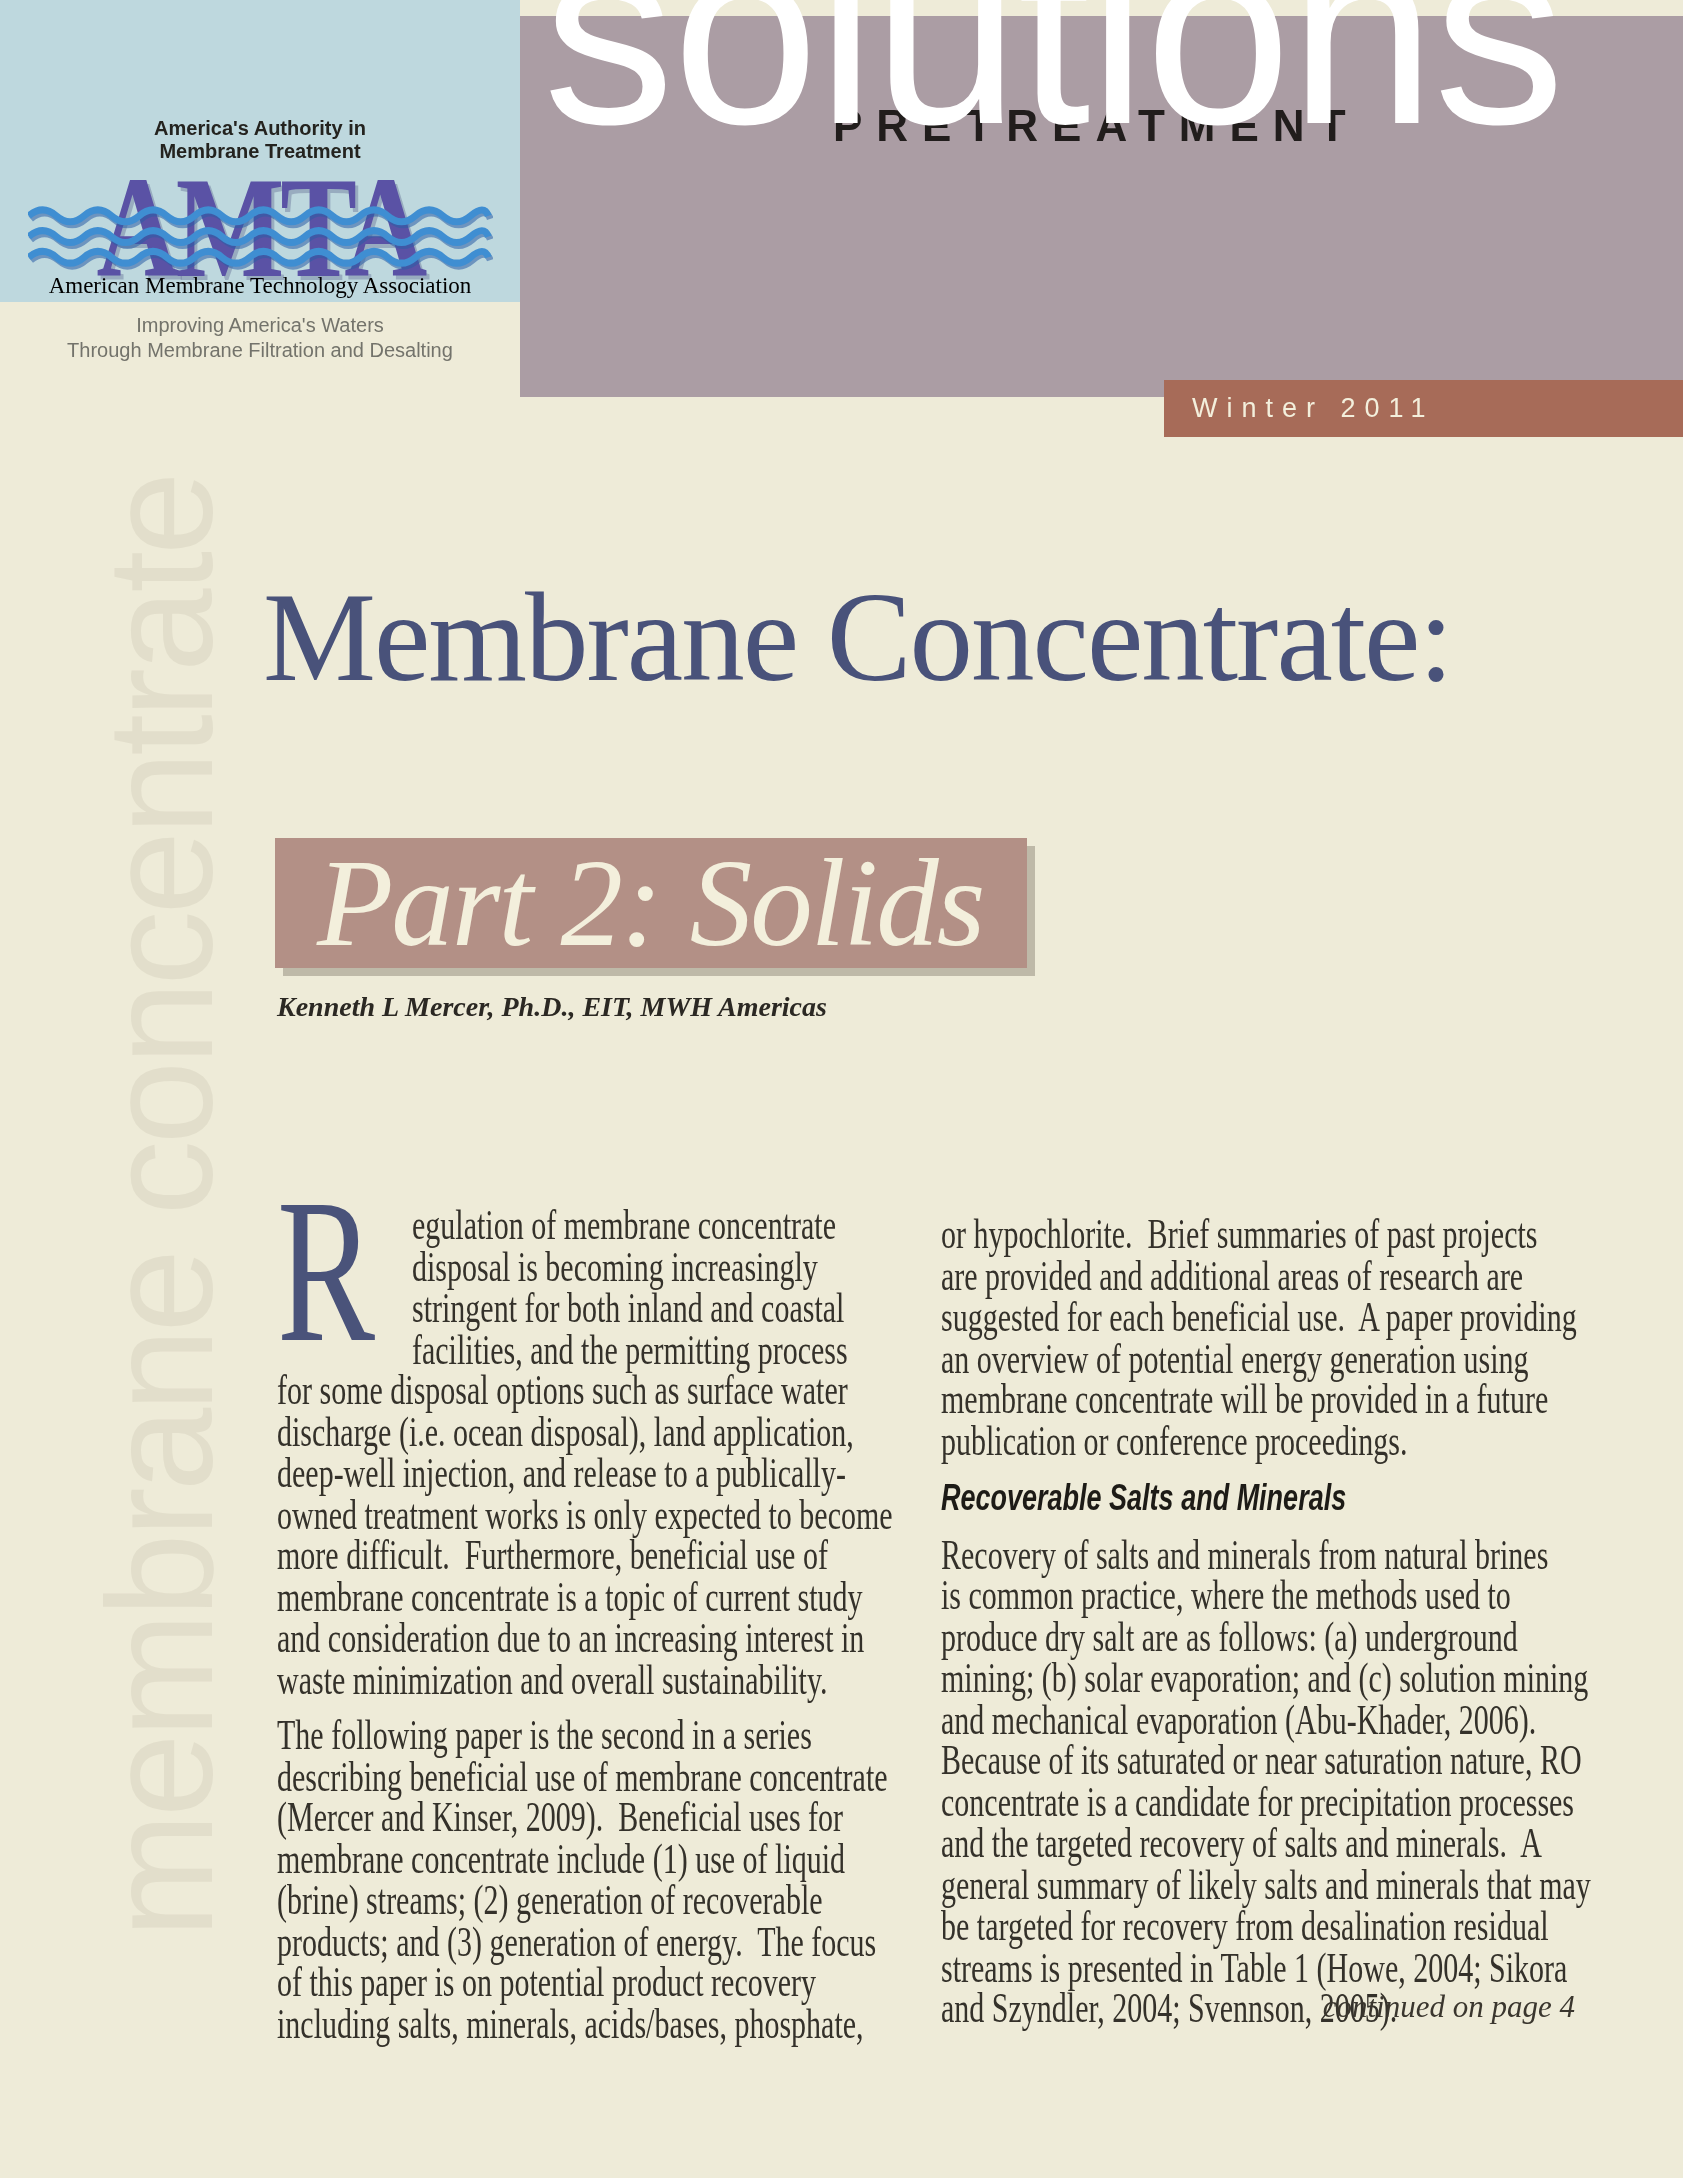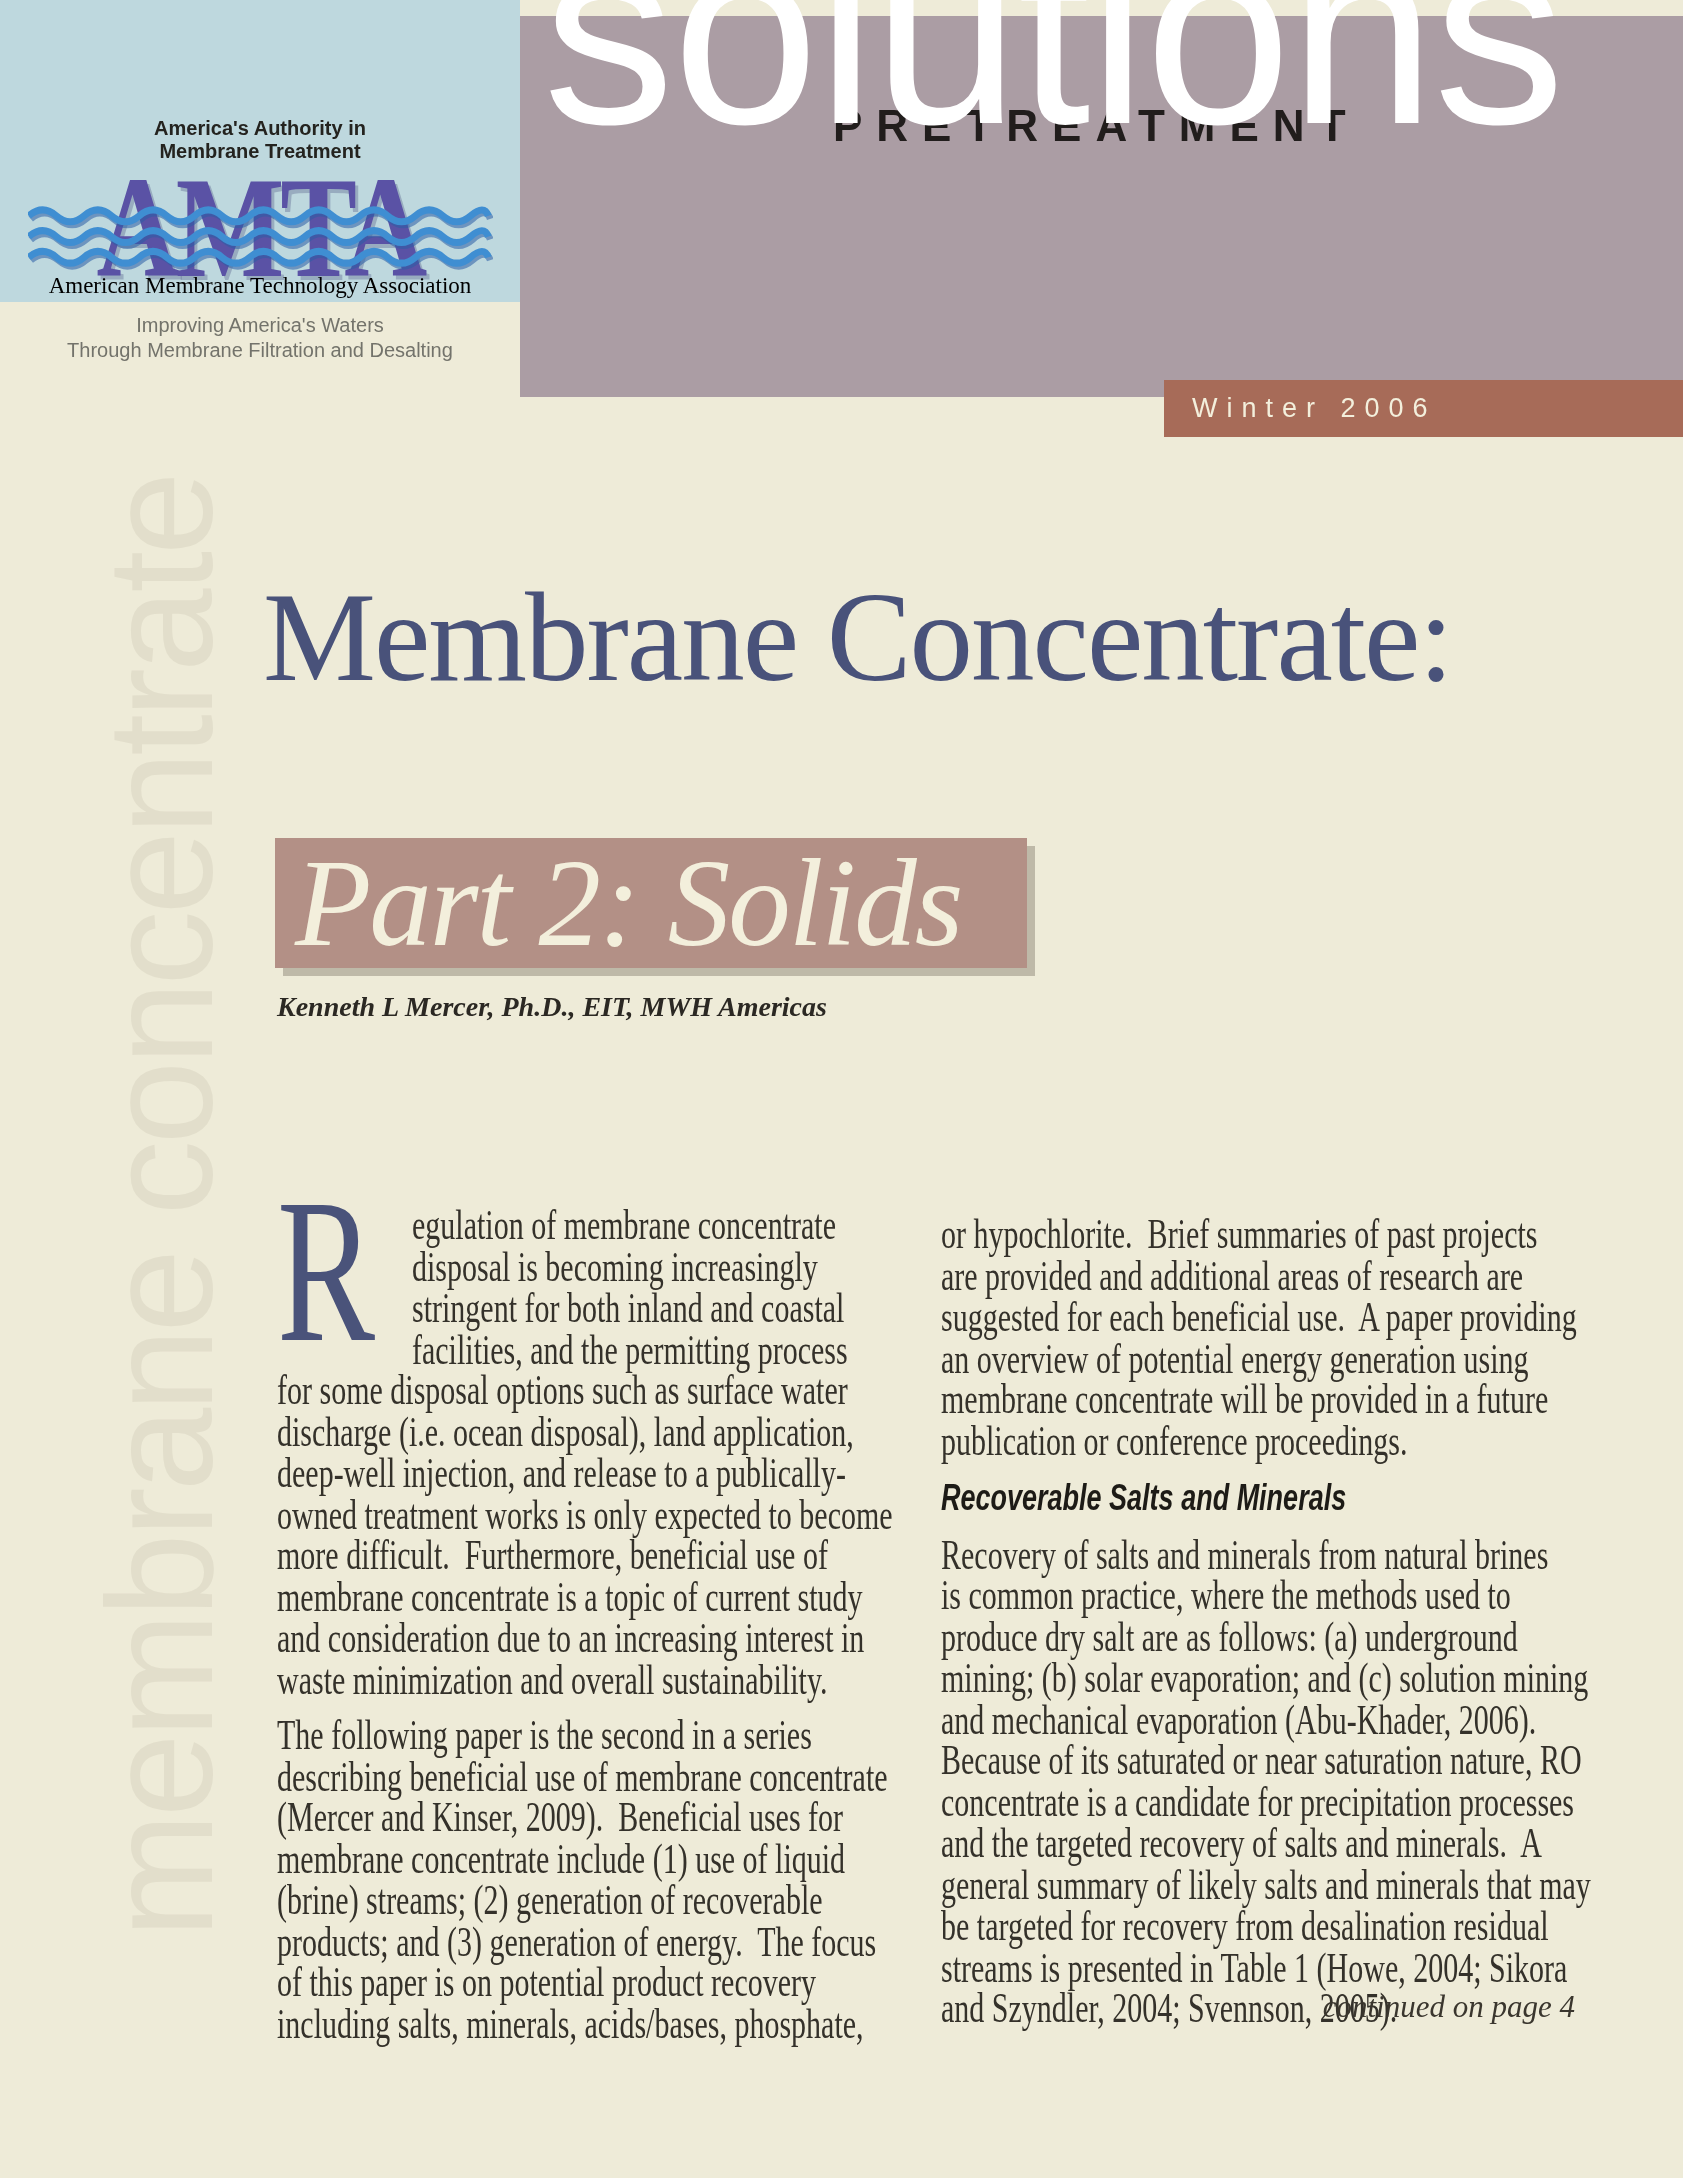--- a/index.html
+++ b/index.html
@@ -44,21 +44,21 @@
             transform:rotate(-90deg); transform-origin:0 0;
             font-family:"Liberation Sans", sans-serif; font-size:150px; line-height:158px;
             letter-spacing:-4px; color:#e2decb; white-space:nowrap; }
 
   
   .title { position:absolute; left:263px; top:571px;
             font-family:"Liberation Serif", serif; font-size:127px; line-height:132px;
             letter-spacing:-2px; color:#49527a; }
   .part2box { position:absolute; left:275px; top:838px; width:752px; height:130px;
             background:#b39086; box-shadow:8px 8px 0 rgba(100,92,80,0.35); }
-  .part2box span { display:block; padding-left:20px;
+  .part2box span { display:block; padding-left:42px;
             font-family:"Liberation Serif", serif; font-style:italic;
             font-size:125px; line-height:130px; letter-spacing:-2px; color:#f3efdc; white-space:nowrap; }
   .authors { position:absolute; left:277px; top:988px;
             font-family:"Liberation Serif", serif; font-style:italic; font-weight:bold;
             font-size:28px; line-height:37px; color:#2b2823; }
 
   
   .col { position:absolute; width:629px;
          font-family:"Liberation Serif", serif; font-size:30px; line-height:29.5px;
          color:#34312a; transform:scaleY(1.4); transform-origin:0 0; }
@@ -103,21 +103,21 @@
   <div class="brand-sub">
       <div class="line">Improving America's Waters</div>
       <div class="line">Through Membrane Filtration and Desalting</div>
     </div>
 
   <div class="masthead">
     <div class="kicker">PRETREATMENT</div>
     <div class="mast-title">solutions</div>
   </div>
   <div class="issuebar">
-    <span>Winter 2006</span>
+    <span>Winter 2011</span>
   </div>
 
   <div class="watermark">membrane concentrate</div>
 
   <div class="title">
       <div class="line">Membrane Concentrate:</div>
     </div>
   <div class="part2box">
     <span>Part 2: Solids</span>
   </div>

